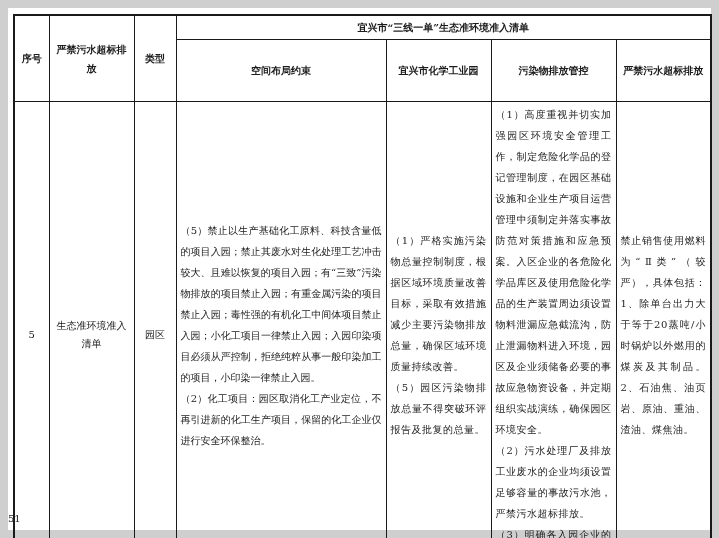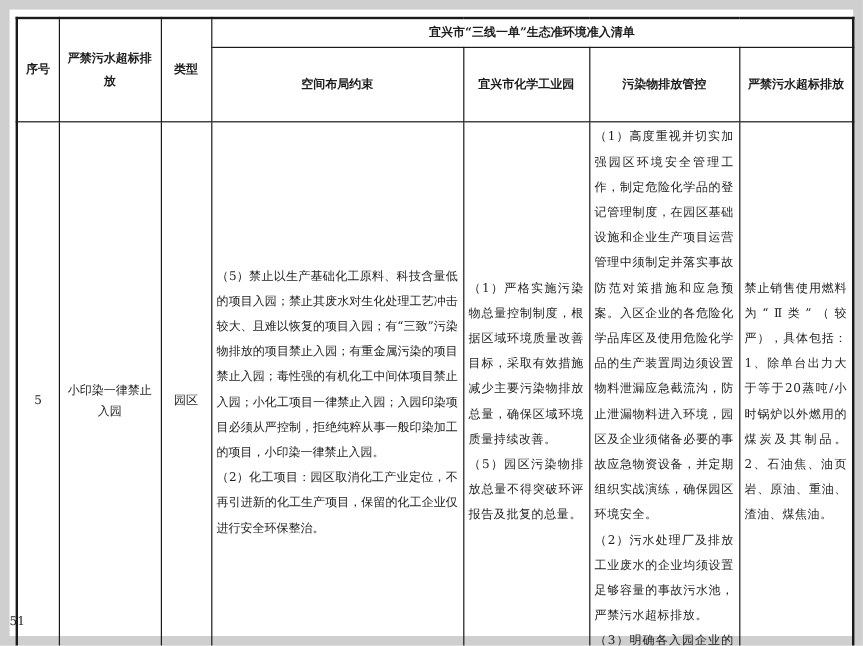--- a/index.html
+++ b/index.html
@@ -102,21 +102,21 @@
           <th>污染物排放管控</th>
           <th>严禁污水超标排放</th>
         </tr>
       </thead>
       <tbody>
         <tr class="row-body">
           <td class="center">
             <span class="txt">5</span>
           </td>
           <td class="center">
-            <span class="txt">小印染一律禁止入园</span>
+            <span class="txt">生态准环境准入清单</span>
           </td>
           <td class="center">
             <span class="txt">园区</span>
           </td>
           <td class="just">
             <span class="txt">（5）禁止以生产基础化工原料、科技含量低的项目入园；禁止其废水对生化处理工艺冲击较大、且难以恢复的项目入园；有“三致”污染物排放的项目禁止入园；有重金属污染的项目禁止入园；毒性强的有机化工中间体项目禁止入园；小化工项目一律禁止入园；入园印染项目必须从严控制，拒绝纯粹从事一般印染加工的项目，小印染一律禁止入园。
 （2）化工项目：园区取消化工产业定位，不再引进新的化工生产项目，保留的化工企业仅进行安全环保整治。</span>
           </td>
           <td class="just tight">
             <span class="txt">（1）严格实施污染物总量控制制度，根据区域环境质量改善目标，采取有效措施减少主要污染物排放总量，确保区域环境质量持续改善。

